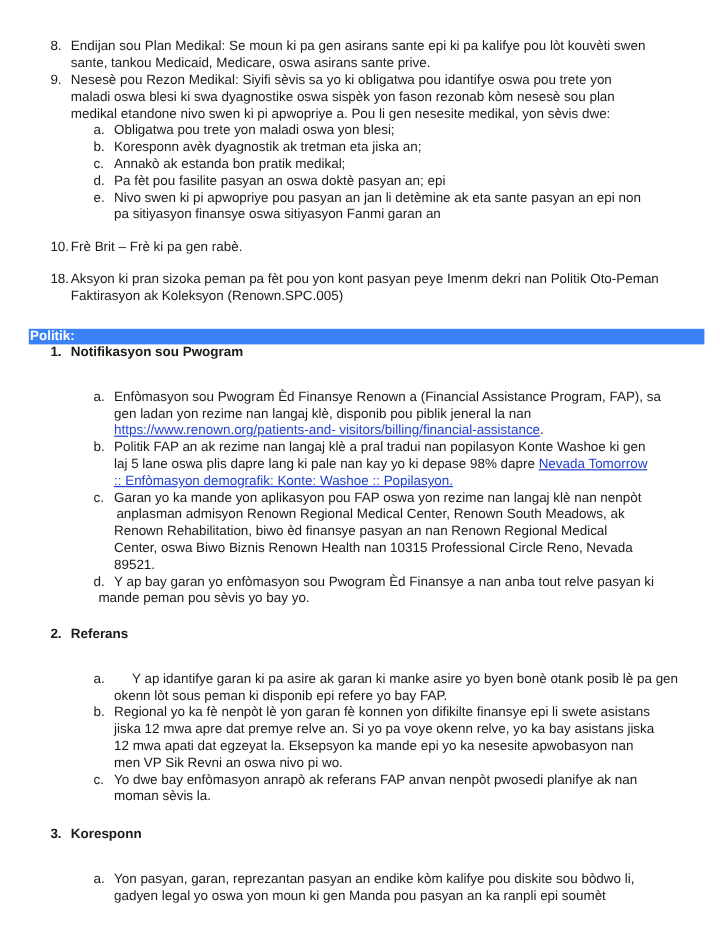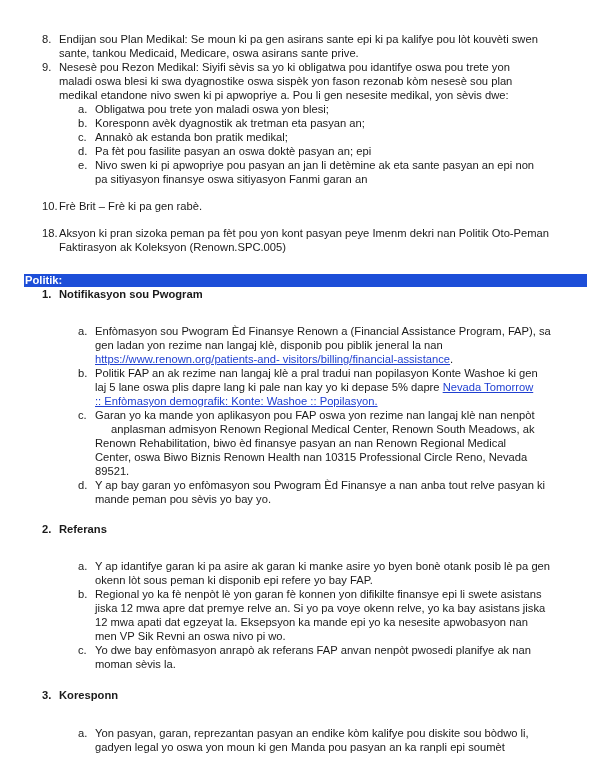--- a/index.html
+++ b/index.html
@@ -6,21 +6,21 @@
   body {
     width: 600px; height: 776px; overflow: hidden; position: relative;
     font-family: "Liberation Sans", sans-serif; font-size: 11.2px; color: #1a1a1a;
   }
   .line { position: absolute; white-space: nowrap; line-height: 14px; }
   .num { position: absolute; white-space: nowrap; line-height: 14px; }
   a.link { color: #1f3fd1; text-decoration: underline; }
   .bold { font-weight: bold; }
   .bar {
     position: absolute; left: 24px; top: 274px; width: 563px; height: 13px;
-    background: #1d4ed8;
+    background: #3b82f6;
   }
   .bar span {
     position: absolute; left: 1px; top: -1px; color: #ffffff; font-weight: bold;
     font-size: 11.2px; line-height: 14px;
   }
 </style>
 </head>
 <body>
 
 <div class="num" style="left:42px;top:32px">8.</div>
@@ -28,21 +28,21 @@
 <div class="line" style="left:59px;top:46px">sante, tankou Medicaid, Medicare, oswa asirans sante prive.</div>
 
 <div class="num" style="left:42px;top:60px">9.</div>
 <div class="line" style="left:59px;top:60px">Nesesè pou Rezon Medikal: Siyifi sèvis sa yo ki obligatwa pou idantifye oswa pou trete yon</div>
 <div class="line" style="left:59px;top:74px">maladi oswa blesi ki swa dyagnostike oswa sispèk yon fason rezonab kòm nesesè sou plan</div>
 <div class="line" style="left:59px;top:88px">medikal etandone nivo swen ki pi apwopriye a. Pou li gen nesesite medikal, yon sèvis dwe:</div>
 
 <div class="num" style="left:78px;top:102px">a.</div>
 <div class="line" style="left:95px;top:102px">Obligatwa pou trete yon maladi oswa yon blesi;</div>
 <div class="num" style="left:78px;top:116px">b.</div>
-<div class="line" style="left:95px;top:116px">Koresponn avèk dyagnostik ak tretman eta pasyan an;</div>
+<div class="line" style="left:95px;top:116px">Koresponn avèk dyagnostik ak tretman eta jiska an;</div>
 <div class="num" style="left:78px;top:130px">c.</div>
 <div class="line" style="left:95px;top:130px">Annakò ak estanda bon pratik medikal;</div>
 <div class="num" style="left:78px;top:144px">d.</div>
 <div class="line" style="left:95px;top:144px">Pa fèt pou fasilite pasyan an oswa doktè pasyan an; epi</div>
 <div class="num" style="left:78px;top:158px">e.</div>
 <div class="line" style="left:95px;top:158px">Nivo swen ki pi apwopriye pou pasyan an jan li detèmine ak eta sante pasyan an epi non</div>
 <div class="line" style="left:95px;top:172px">pa sitiyasyon finansye oswa sitiyasyon Fanmi garan an</div>
 
 <div class="num" style="left:42px;top:199px">10.</div>
 <div class="line" style="left:59px;top:199px">Frè Brit – Frè ki pa gen rabè.</div>
@@ -58,39 +58,39 @@
 <div class="num bold" style="left:42px;top:287px">1.</div>
 <div class="line bold" style="left:59px;top:287px">Notifikasyon sou Pwogram</div>
 
 <div class="num" style="left:78px;top:324px">a.</div>
 <div class="line" style="left:95px;top:324px">Enfòmasyon sou Pwogram Èd Finansye Renown a (Financial Assistance Program, FAP), sa</div>
 <div class="line" style="left:95px;top:338px">gen ladan yon rezime nan langaj klè, disponib pou piblik jeneral la nan</div>
 <div class="line" style="left:95px;top:352px"><a class="link" href="#">https://www.renown.org/patients-and- visitors/billing/financial-assistance</a><span>.</span></div>
 
 <div class="num" style="left:78px;top:366px">b.</div>
 <div class="line" style="left:95px;top:366px">Politik FAP an ak rezime nan langaj klè a pral tradui nan popilasyon Konte Washoe ki gen</div>
-<div class="line" style="left:95px;top:380px"><span>laj 5 lane oswa plis dapre lang ki pale nan kay yo ki depase 5% dapre</span> <a class="link" href="#">Nevada Tomorrow</a></div>
+<div class="line" style="left:95px;top:380px"><span>laj 5 lane oswa plis dapre lang ki pale nan kay yo ki depase 98% dapre</span> <a class="link" href="#">Nevada Tomorrow</a></div>
 <div class="line" style="left:95px;top:394px"><a class="link" href="#">:: Enfòmasyon demografik: Konte: Washoe :: Popilasyon.</a></div>
 
 <div class="num" style="left:78px;top:408px">c.</div>
 <div class="line" style="left:95px;top:408px">Garan yo ka mande yon aplikasyon pou FAP oswa yon rezime nan langaj klè nan nenpòt</div>
-<div class="line" style="left:111px;top:422px">anplasman admisyon Renown Regional Medical Center, Renown South Meadows, ak</div>
+<div class="line" style="left:97px;top:422px">anplasman admisyon Renown Regional Medical Center, Renown South Meadows, ak</div>
 <div class="line" style="left:95px;top:436px">Renown Rehabilitation, biwo èd finansye pasyan an nan Renown Regional Medical</div>
 <div class="line" style="left:95px;top:450px">Center, oswa Biwo Biznis Renown Health nan 10315 Professional Circle Reno, Nevada</div>
 <div class="line" style="left:95px;top:464px">89521.</div>
 
 <div class="num" style="left:78px;top:478px">d.</div>
 <div class="line" style="left:95px;top:478px">Y ap bay garan yo enfòmasyon sou Pwogram Èd Finansye a nan anba tout relve pasyan ki</div>
-<div class="line" style="left:95px;top:492px">mande peman pou sèvis yo bay yo.</div>
+<div class="line" style="left:82px;top:492px">mande peman pou sèvis yo bay yo.</div>
 
 <div class="num bold" style="left:42px;top:522px">2.</div>
 <div class="line bold" style="left:59px;top:522px">Referans</div>
 
 <div class="num" style="left:78px;top:559px">a.</div>
-<div class="line" style="left:95px;top:559px">Y ap idantifye garan ki pa asire ak garan ki manke asire yo byen bonè otank posib lè pa gen</div>
+<div class="line" style="left:110px;top:559px">Y ap idantifye garan ki pa asire ak garan ki manke asire yo byen bonè otank posib lè pa gen</div>
 <div class="line" style="left:95px;top:573px">okenn lòt sous peman ki disponib epi refere yo bay FAP.</div>
 
 <div class="num" style="left:78px;top:587px">b.</div>
 <div class="line" style="left:95px;top:587px">Regional yo ka fè nenpòt lè yon garan fè konnen yon difikilte finansye epi li swete asistans</div>
 <div class="line" style="left:95px;top:601px">jiska 12 mwa apre dat premye relve an. Si yo pa voye okenn relve, yo ka bay asistans jiska</div>
 <div class="line" style="left:95px;top:615px">12 mwa apati dat egzeyat la. Eksepsyon ka mande epi yo ka nesesite apwobasyon nan</div>
 <div class="line" style="left:95px;top:629px">men VP Sik Revni an oswa nivo pi wo.</div>
 
 <div class="num" style="left:78px;top:643px">c.</div>
 <div class="line" style="left:95px;top:643px">Yo dwe bay enfòmasyon anrapò ak referans FAP anvan nenpòt pwosedi planifye ak nan</div>

